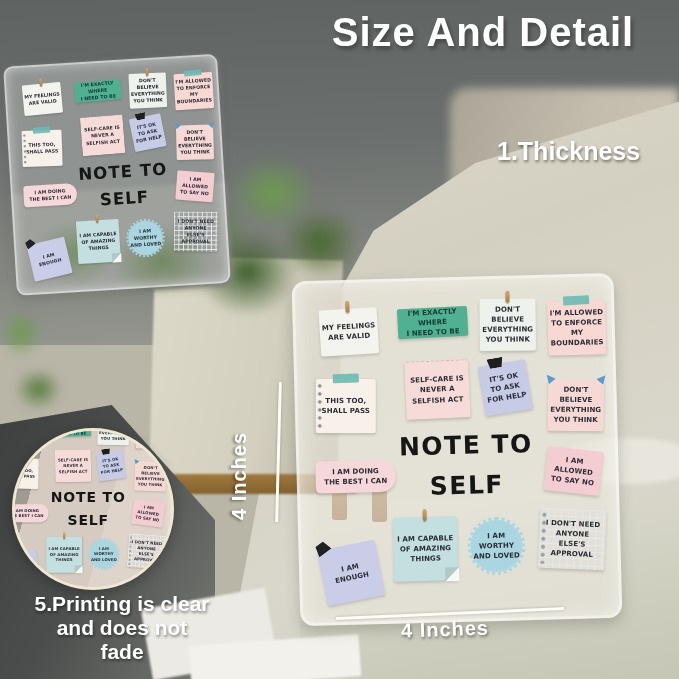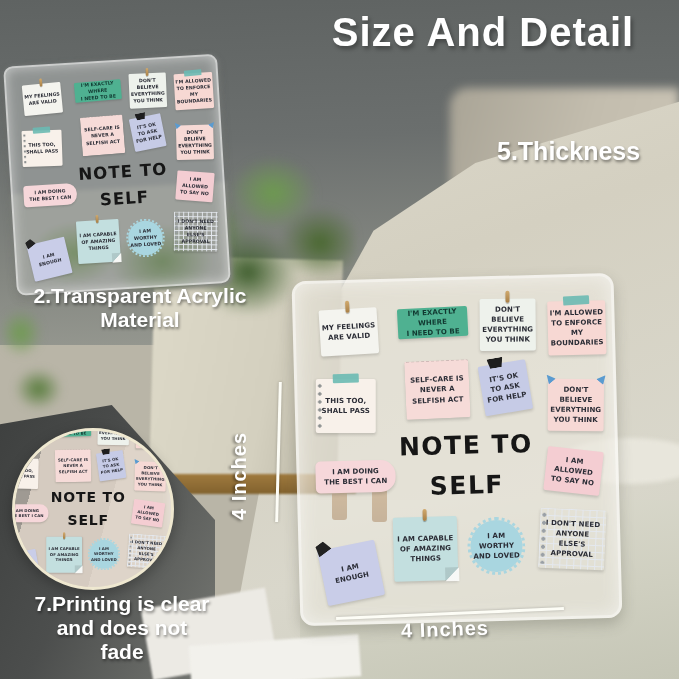--- a/index.html
+++ b/index.html
@@ -245,24 +245,22 @@
 AND LOVED</span>
     </div>
     <div class="note nt13">
       <span class="note-text">I DON'T NEED
 ANYONE
 ELSE'S APPROVAL</span>
     </div>
   </div>
 </div>
 
-  <div class="label label-thickness">5.Thickness</div>
-
-  <div class="label label-material">2.Transparent Acrylic
-Material</div>
+  <div class="label label-thickness">1.Thickness</div>
+
 
   <div class="main-wrap">
   <div class="plaque">
     <div class="note nt0" style="background-color: rgb(244, 244, 239);">
       <span class="pin"></span>
       <span class="note-text">MY FEELINGS
 ARE VALID</span>
     </div>
     <div class="note nt1" style="background-color: rgb(79, 177, 145);">
       <span class="note-text">I'M EXACTLY WHERE
@@ -416,16 +414,16 @@
       <span class="note-text">I AM WORTHY
 AND LOVED</span>
     </div>
     <div class="note nt13">
       <span class="note-text">I DON'T NEED
 ANYONE
 ELSE'S APPROVAL</span>
     </div>
   </div>
 </div>
-  <div class="label label-printing">7.Printing is clear
+  <div class="label label-printing">5.Printing is clear
 and does not
 fade</div>
 </div>
 
 </body></html>

